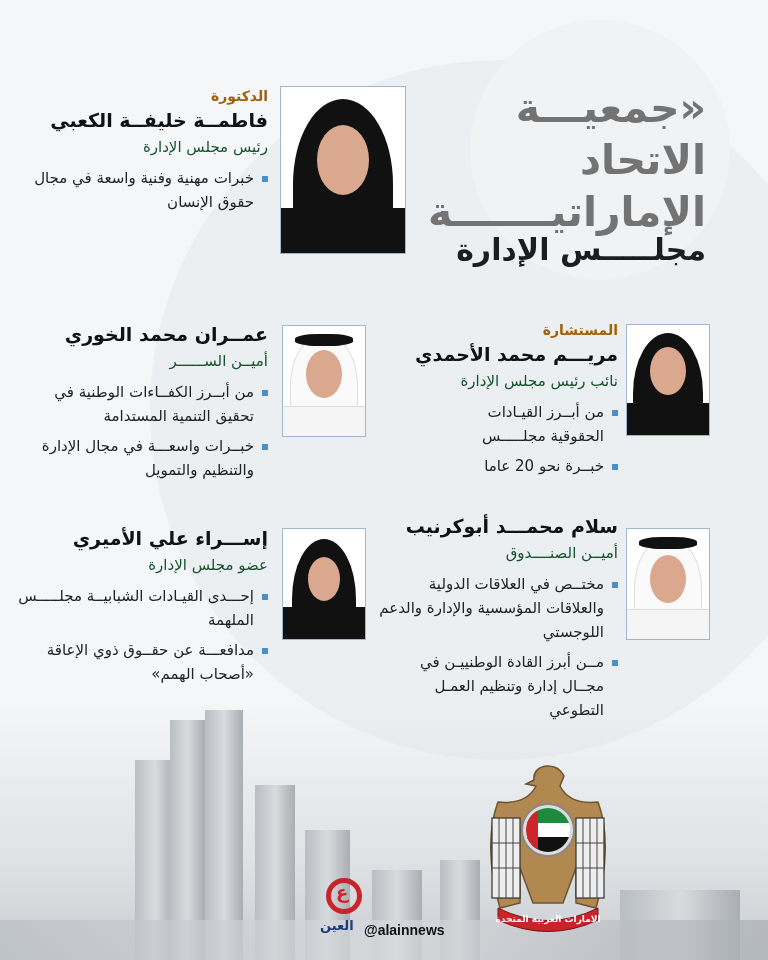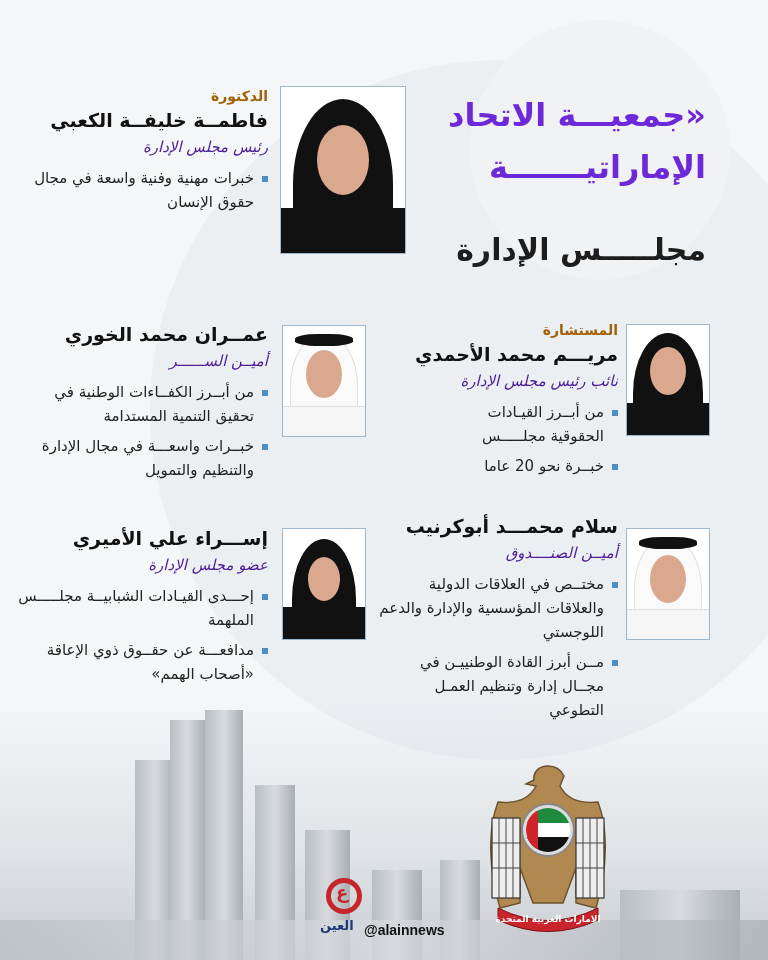--- a/index.html
+++ b/index.html
@@ -13,41 +13,41 @@
   .bg-circle {
     position: absolute; border-radius: 50%;
     background: #eceff2;
   }
   .skyline {
     position: absolute; left: 0; right: 0; bottom: 0; height: 260px;
     background: linear-gradient(to bottom, rgba(244,246,248,0) 0%, rgba(210,214,218,0.6) 60%, #c8ccd0 100%);
   }
   .tower { position: absolute; bottom: 0; background: linear-gradient(to right, #b9bec3, #d8dbde 50%, #a9aeb3); }
   .title {
-    position: absolute; right: 62px; top: 89px; width: 290px;
-    color: #6d28d9; font-weight: bold; font-size: 32px; line-height: 52px;
+    position: absolute; right: 62px; top: 82px; width: 290px;
+    color: #737373; font-weight: bold; font-size: 41px; line-height: 52px;
     text-align: right;
   }
   .subtitle {
     position: absolute; right: 62px; top: 232px;
     font-weight: bold; font-size: 30px; color: #1d1d1d;
   }
   .photo {
     position: absolute; border: 1px solid #9fb7cc; background: #fff; overflow: hidden;
   }
   .photo .face { position: absolute; left: 50%; transform: translateX(-50%); border-radius: 50%; background: #d9a88e; }
   .photo .hijab { position: absolute; left: 50%; transform: translateX(-50%); background: #111; border-radius: 50% 50% 10% 10%; }
   .photo .ghutra { position: absolute; left: 50%; transform: translateX(-50%); background: #fafafa; border-radius: 45% 45% 10% 10%; border: 1px solid #ddd; }
   .photo .agal { position: absolute; left: 50%; transform: translateX(-50%); background: #111; border-radius: 40%; }
   .photo .body-dark { position: absolute; bottom: 0; left: 0; right: 0; background: #111; }
   .photo .body-white { position: absolute; bottom: 0; left: 0; right: 0; background: #f5f5f5; border-top: 1px solid #ddd; }
   .person { position: absolute; text-align: right; color: #222; }
   .person .honor { font-weight: bold; font-size: 14px; color: #a16207; line-height: 20px; }
   .person .name { font-weight: bold; font-size: 19px; color: #111; line-height: 28px; }
-  .person .role { font-size: 15px; color: #4c1d95; line-height: 26px; font-style: italic; }
+  .person .role { font-size: 15px; color: #14532d; line-height: 26px; }
   .person ul { list-style: none; }
   .person li { font-size: 15px; line-height: 24px; margin-top: 6px; position: relative; padding-right: 14px; color: #222; }
   .person li::before {
     content: ""; position: absolute; right: 0; top: 10px; width: 6px; height: 6px; background: #4a90c8;
   }
   .emblem { position: absolute; left: 478px; top: 758px; width: 140px; height: 175px; }
   .logo { position: absolute; left: 318px; top: 878px; width: 140px; height: 70px; direction: ltr; }
   .logo .ring {
     position: absolute; left: 8px; top: 0; width: 36px; height: 36px; border-radius: 50%;
     border: 5px solid #c9242b; background: transparent;

